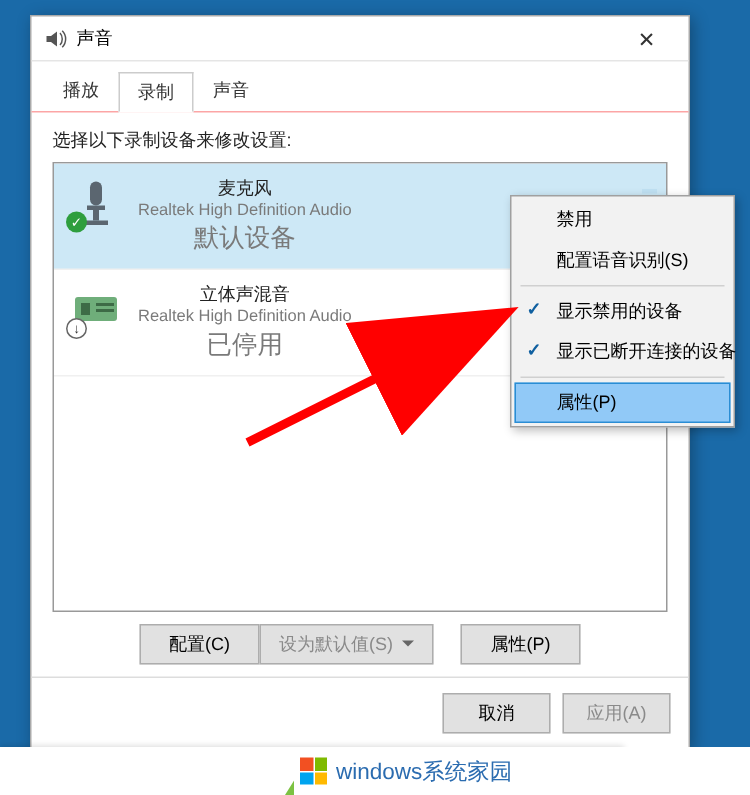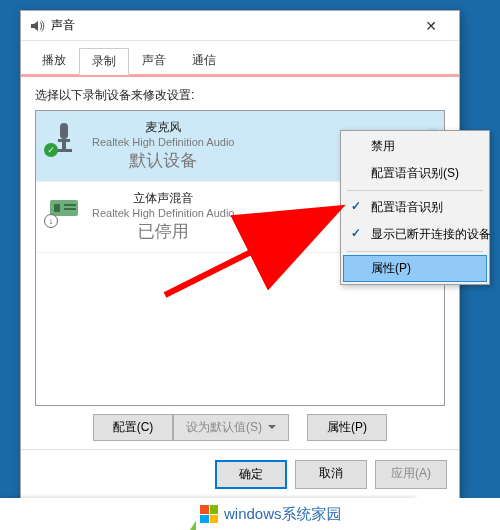--- a/index.html
+++ b/index.html
@@ -6,21 +6,21 @@
   body { width: 500px; height: 530px; background: #1a6aa8; position: relative; overflow: hidden; }
   .dialog {
     position: absolute; left: 20px; top: 10px; width: 440px; height: 490px;
     background: #fff; border: 1px solid #aaa; box-shadow: 2px 2px 10px rgba(0,0,0,0.3);
     display: flex; flex-direction: column;
   }
   .titlebar { height: 30px; display:flex; align-items:center; padding: 0 8px; border-bottom:1px solid #e5e5e5;}
   .title-icon { width:16px; height:16px; margin-right:6px; }
   .title-text { font-size:12px; flex:1; }
   .close-btn { width:40px; height:28px; display:flex; align-items:center; justify-content:center; font-size:14px; color:#333; cursor:default;}
-  .tabs { display:flex; padding: 6px 8px 0 8px; font-size:12px; border-bottom:3px solid #fca5a5; gap:0; }
+  .tabs { display:flex; padding: 6px 8px 0 8px; font-size:12px; border-bottom:1px solid #fca5a5; gap:0; }
   .tab { padding: 4px 12px; border:1px solid transparent; border-bottom:none; color:#333; }
   .tab.active { border:1px solid #ccc; border-bottom:1px solid #fff; background:#fff; position:relative; top:1px;}
   .content { flex:1; padding: 10px 14px 8px 14px; display:flex; flex-direction:column; }
   .instruction { font-size:12px; color:#222; margin-bottom:6px; }
   .device-list { flex:1; border:1px solid #999; background:#fff; overflow:hidden; position:relative; }
   .device-item { display:flex; padding:8px 10px; gap:10px; border-bottom:1px solid #f0f0f0; }
   .device-item.selected { background:#cde8f6; }
   .dev-icon { width:36px; height:36px; position:relative; flex-shrink:0; }
   .dev-text { display:flex; flex-direction:column; font-size:12px; line-height:1.35;align-items:center; }
   .dev-name { color:#222; }
@@ -80,21 +80,20 @@
         </svg>
     </span>
     <span class="title-text">声音</span>
     <span class="close-btn">✕</span>
   </div>
 
   <div class="tabs">
     <div class="tab">播放</div>
     <div class="tab active">录制</div>
     <div class="tab">声音</div>
-    <div class="tab">通信</div>
   </div>
 
   <div class="content">
     <div class="instruction">选择以下录制设备来修改设置:</div>
 
     <div class="device-list">
       <div class="device-item selected">
         <div class="dev-icon mic-icon">
           <svg viewBox="0 0 36 36">
               <rect x="14" y="4" width="8" height="16" rx="4" fill="#5b6670"></rect>
@@ -143,31 +142,30 @@
     <div class="button-row">
       <div class="btn">配置(C)</div>
       <div style="display:flex; gap:18px;">
         <div class="btn dropdown disabled">设为默认值(S)</div>
         <div class="btn">属性(P)</div>
       </div>
     </div>
   </div>
 
   <div class="footer">
-    <div class="btn primary">确定</div>
     <div class="btn">取消</div>
     <div class="btn disabled">应用(A)</div>
   </div>
 </div>
 
 <div class="context-menu">
   <div class="menu-item">禁用</div>
   <div class="menu-item">配置语音识别(S)</div>
   <div class="menu-sep"></div>
-  <div class="menu-item menu-check">配置语音识别</div>
+  <div class="menu-item menu-check">显示禁用的设备</div>
   <div class="menu-item menu-check">显示已断开连接的设备</div>
   <div class="menu-sep"></div>
   <div class="menu-item highlight">属性(P)</div>
 </div>
 
 <svg class="arrow" width="200" height="110">
   <defs>
     <marker id="ah" markerWidth="18" markerHeight="14" refX="16" refY="7" orient="auto">
       <polygon points="0,0 18,7 0,14" fill="#ff0000"></polygon>
     </marker>

